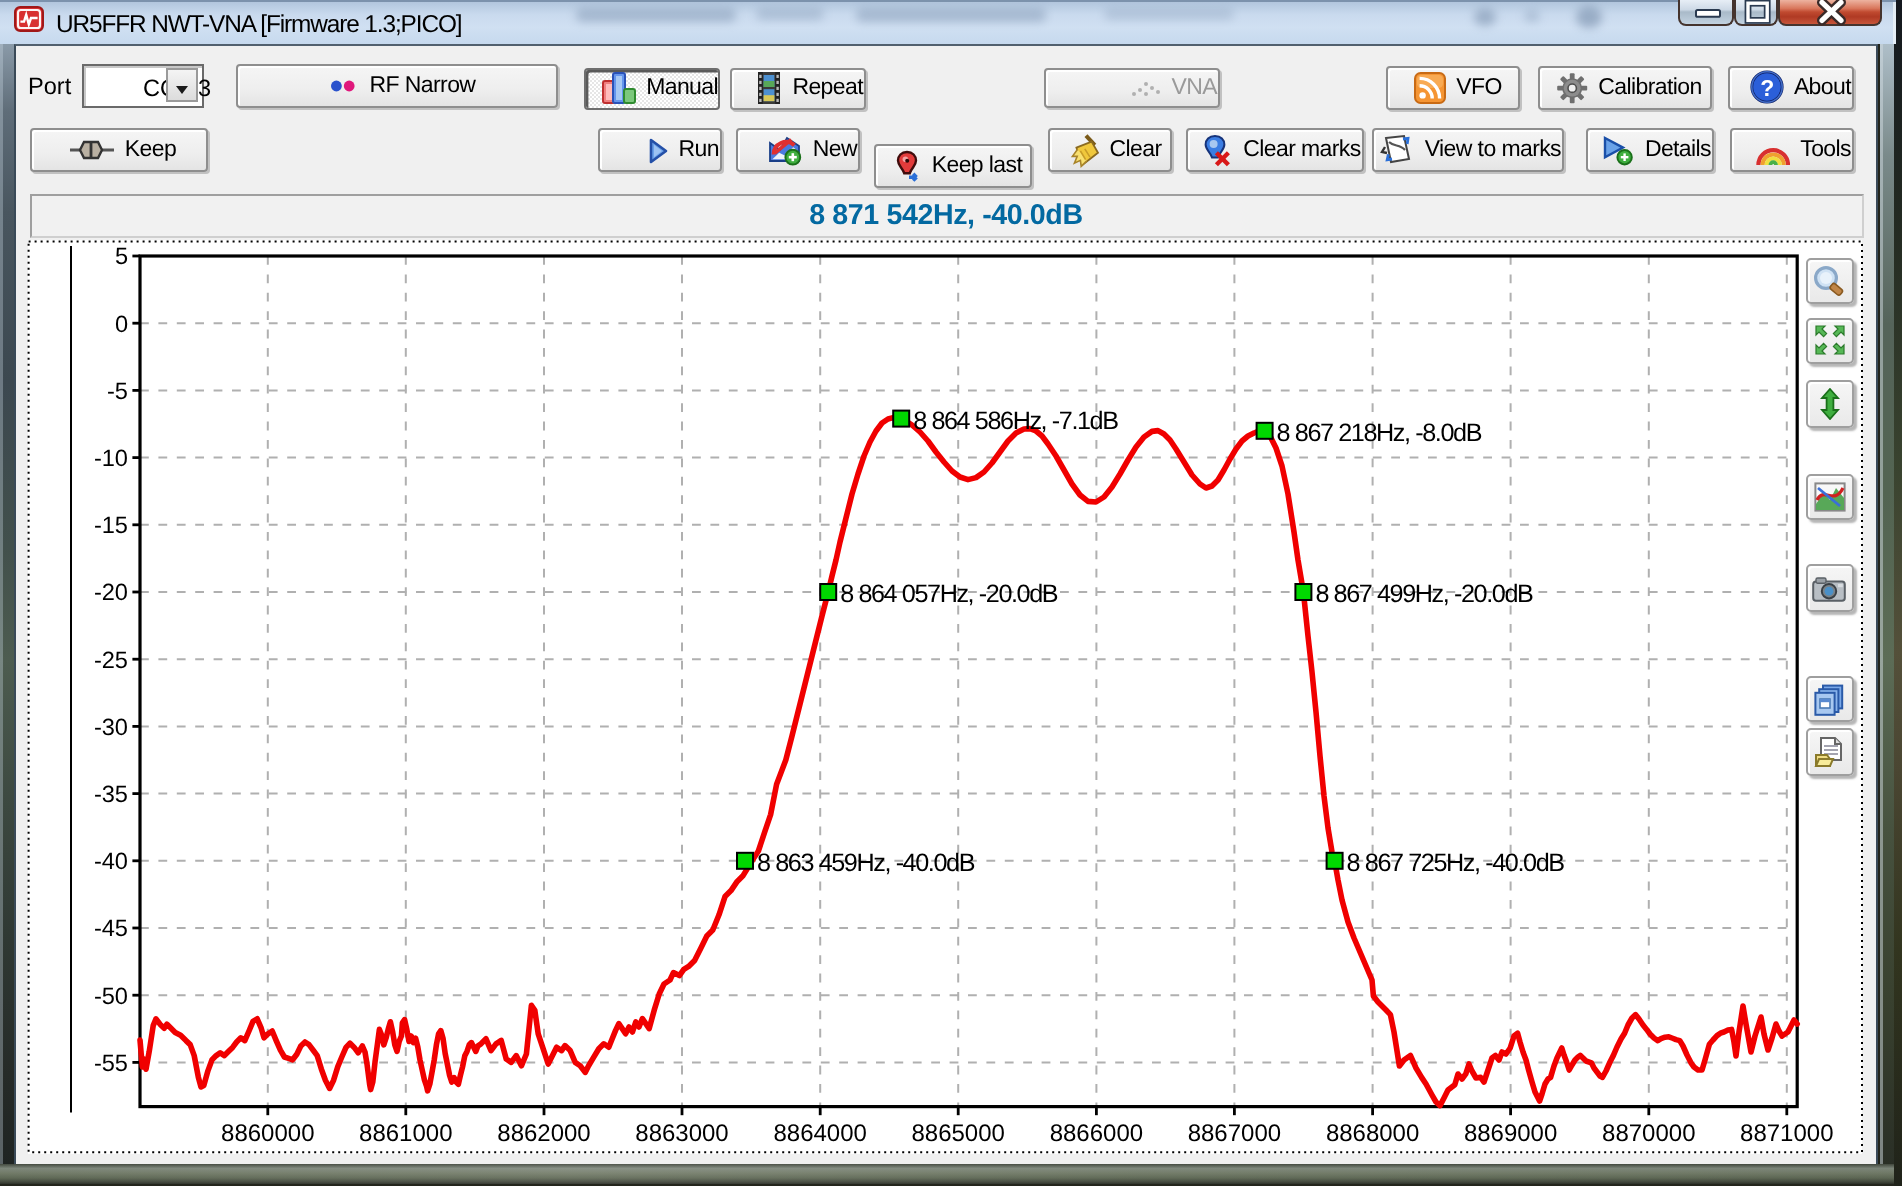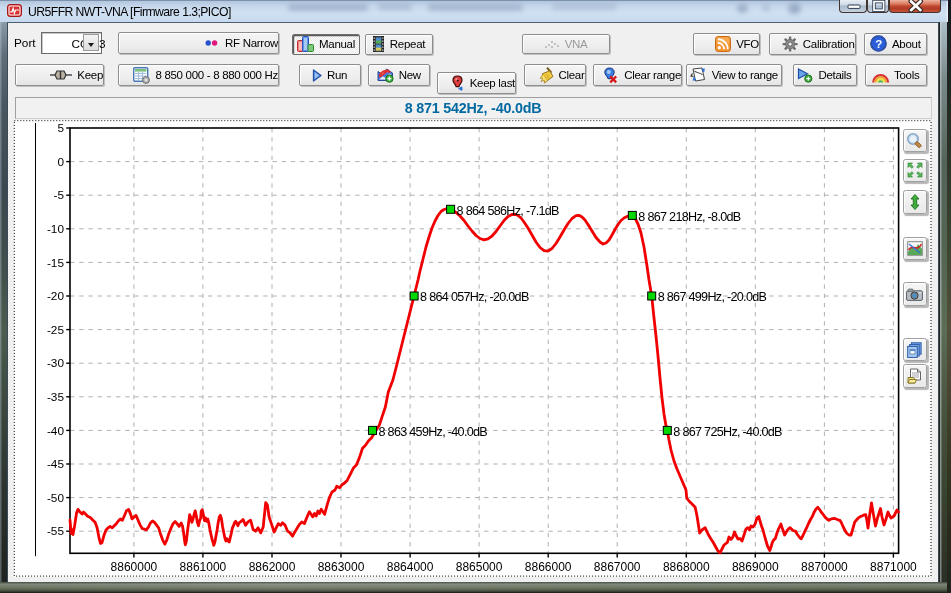--- a/index.html
+++ b/index.html
@@ -32,23 +32,23 @@
 .capbtn svg { display:block; }
 #porttxt { position:absolute; left:14px; top:36px; font-size:11.8px;text-align:right; }
 #combo { position:absolute; left:40.5px; top:31.5px; width:61px; height:22px; background:#fff;
   border:1px solid #6a6a6a; box-shadow:inset 1px 1px 0 #c8c8c8; }
 #combo .txt { position:absolute; left:4px; top:4px; font-size:11.8px;margin-left:26px; }
 #combo .dd { position:absolute; right:1.5px; top:1.5px; bottom:1.5px; width:16px; background:linear-gradient(#f4f4f4,#dcdcdc);
   border:1px solid #9a9a9a; }
 #combo .dd:after { content:""; position:absolute; left:4px; top:7.5px; border:3.6px solid transparent; border-top:4.6px solid #1a1a1a; }
 .b { position:absolute; background:linear-gradient(#f5f5f5,#eeeeee 60%,#e4e4e4); border:1px solid #8e8e8e;
   border-radius:2px; box-shadow:inset 1px 1px 0 #ffffff, 1px 1px 0 rgba(135,135,135,0.45);
-  display:flex; align-items:center; justify-content:center; font-size:11.5px; letter-spacing:-0.3px; color:#000; white-space:nowrap; }
+  display:flex; align-items:center; justify-content:flex-end; font-size:11.5px; letter-spacing:-0.3px; color:#000; white-space:nowrap; }
 .b .ic { display:flex; margin-right:5px; }
-.b.bl { justify-content:flex-end; padding-left:5px; }
+.b.bl { justify-content:center; padding-left:5px; }
 .b.checked { background:#fbfbfb;
   background-image:conic-gradient(#e6e6e6 25%, #fff 0 50%, #e6e6e6 0 75%, #fff 0); background-size:2px 2px;
   border-color:#6e6e6e; box-shadow:inset 1.2px 1.2px 0 #5a5a5a; }
 .b.disabled { color:#9a9a9a; }
 .dis { color:#9a9a9a; }
 #statusbar { position:absolute; left:14.5px; top:97px; width:917px; height:21.7px; background:#f1f1f1;
   border:1px solid #9f9f9f; border-bottom-color:#cfcfcf; border-right-color:#cfcfcf;
   text-align:center; font-size:14.3px; font-weight:bold; color:#0369a1; line-height:20.5px; letter-spacing:-0.2px; }
 #chartpanel { position:absolute; left:13.8px; top:120.2px; width:917.7px; height:456.4px; background:#fff; }
 .sb { position:absolute; width:24px; height:23.6px; background:linear-gradient(#f6f6f6,#e9e9e9);
@@ -207,38 +207,20 @@
 <div class="b bl" style="left:14.5px;top:64px;width:89.5px;height:22px">
       <span class="ic">
         <svg width="22" height="12" viewBox="0 0 22 12">
           <line x1="0" y1="6" x2="22" y2="6" stroke="#555" stroke-width="1.6"></line>
           <path d="M7 2 L14 2 L16 6 L14 10 L7 10 L5 6 Z" fill="#b9b0a2" stroke="#333" stroke-width="1.2"></path>
           <line x1="10.5" y1="2" x2="10.5" y2="10" stroke="#333" stroke-width="1.4"></line>
         </svg>
       </span>
       <span class="">Keep</span>
     </div>
-<div class="b bl" style="left:118px;top:64px;width:161px;height:22px">
-      <span class="ic">
-        <svg width="17" height="17" viewBox="0 0 17 17">
-          <rect x="0.7" y="0.7" width="14" height="13.6" rx="1.2" fill="#fff" stroke="#4a7ab5" stroke-width="1.4"></rect>
-          <rect x="2" y="2" width="11.4" height="2.6" fill="#7cbf7c"></rect>
-          <g stroke="#9ab8d8" stroke-width="1">
-            <line x1="2" y1="6.4" x2="13.4" y2="6.4"></line>
-            <line x1="2" y1="9" x2="13.4" y2="9"></line>
-            <line x1="2" y1="11.6" x2="13.4" y2="11.6"></line>
-            <line x1="5.6" y1="5" x2="5.6" y2="14"></line>
-            <line x1="9.4" y1="5" x2="9.4" y2="14"></line>
-          </g>
-          <circle cx="13" cy="13" r="3.4" fill="#b8b8b8" stroke="#6a6a6a"></circle>
-          <circle cx="13" cy="13" r="1.2" fill="#e8e8e8"></circle>
-        </svg>
-      </span>
-      <span class="">8 850 000 - 8 880 000 Hz</span>
-    </div>
 <div class="b" style="left:298.5px;top:64px;width:62px;height:22px">
       <span class="ic">
         <svg width="10" height="13" viewBox="0 0 10 13">
           <path d="M1.5 1 L9 6.5 L1.5 12 Z" fill="#6aa0e8" stroke="#2450a8" stroke-width="1.3" stroke-linejoin="round"></path>
           <path d="M3 3.4 L7 6.5 L3 9.6 Z" fill="#9cc2f2"></path>
         </svg>
       </span>
       <span class="">Run</span>
     </div>
 <div class="b" style="left:368px;top:64px;width:61.5px;height:22px">
@@ -282,33 +264,33 @@
       <span class="ic">
         <svg width="17" height="17" viewBox="0 0 17 17">
           <path d="M7.5 1 C4.5 1 2.8 2.9 2.8 5.3 C2.8 7.9 5.2 9 6 11.7 L9 11.7 C9.8 9 12.2 7.9 12.2 5.3 C12.2 2.9 10.5 1 7.5 1 Z" fill="#3b7de2" stroke="#16337a" stroke-width="1"></path>
           <circle cx="6.8" cy="5" r="2" fill="#a8c8f0"></circle>
           <g stroke="#d81818" stroke-width="2.2">
             <line x1="8.2" y1="9.4" x2="14.2" y2="15.4"></line>
             <line x1="14.2" y1="9.4" x2="8.2" y2="15.4"></line>
           </g>
         </svg>
       </span>
-      <span class="">Clear range</span>
+      <span class="">Clear marks</span>
     </div>
 <div class="b" style="left:686px;top:64px;width:95.5px;height:22px">
       <span class="ic">
         <svg width="17" height="16" viewBox="0 0 17 16">
           <path d="M3 2 L12 1 L14.5 12.5 L5.5 14 Z" fill="#fff" stroke="#444" stroke-width="1"></path>
           <path d="M4.5 4 C7 6.5 10 5 12.5 8" fill="none" stroke="#555" stroke-width="1.1"></path>
           <path d="M11.5 2.5 L14 2.2 L13.6 5" fill="none" stroke="#2a6fd8" stroke-width="1.4"></path>
           <path d="M6 12.5 L3.6 12.9 L4.2 10.2" fill="none" stroke="#2a6fd8" stroke-width="1.4"></path>
           <path d="M2.5 6.5 L1 9 L3.5 9.5" fill="none" stroke="#333" stroke-width="1.2"></path>
         </svg>
       </span>
-      <span class="">View to range</span>
+      <span class="">View to marks</span>
     </div>
 <div class="b" style="left:792.5px;top:64px;width:64px;height:22px">
       <span class="ic">
         <svg width="16" height="15" viewBox="0 0 16 15">
           <path d="M1.5 1 L10.5 5.8 L1.5 10.6 Z" fill="#6aa2e8" stroke="#1a4fa8" stroke-width="1.2"></path>
           <circle cx="11.3" cy="10.6" r="3.6" fill="#3fae3f" stroke="#1a701a"></circle>
           <line x1="11.3" y1="8.7" x2="11.3" y2="12.5" stroke="#fff" stroke-width="1.2"></line>
           <line x1="9.4" y1="10.6" x2="13.2" y2="10.6" stroke="#fff" stroke-width="1.2"></line>
         </svg>
       </span>

